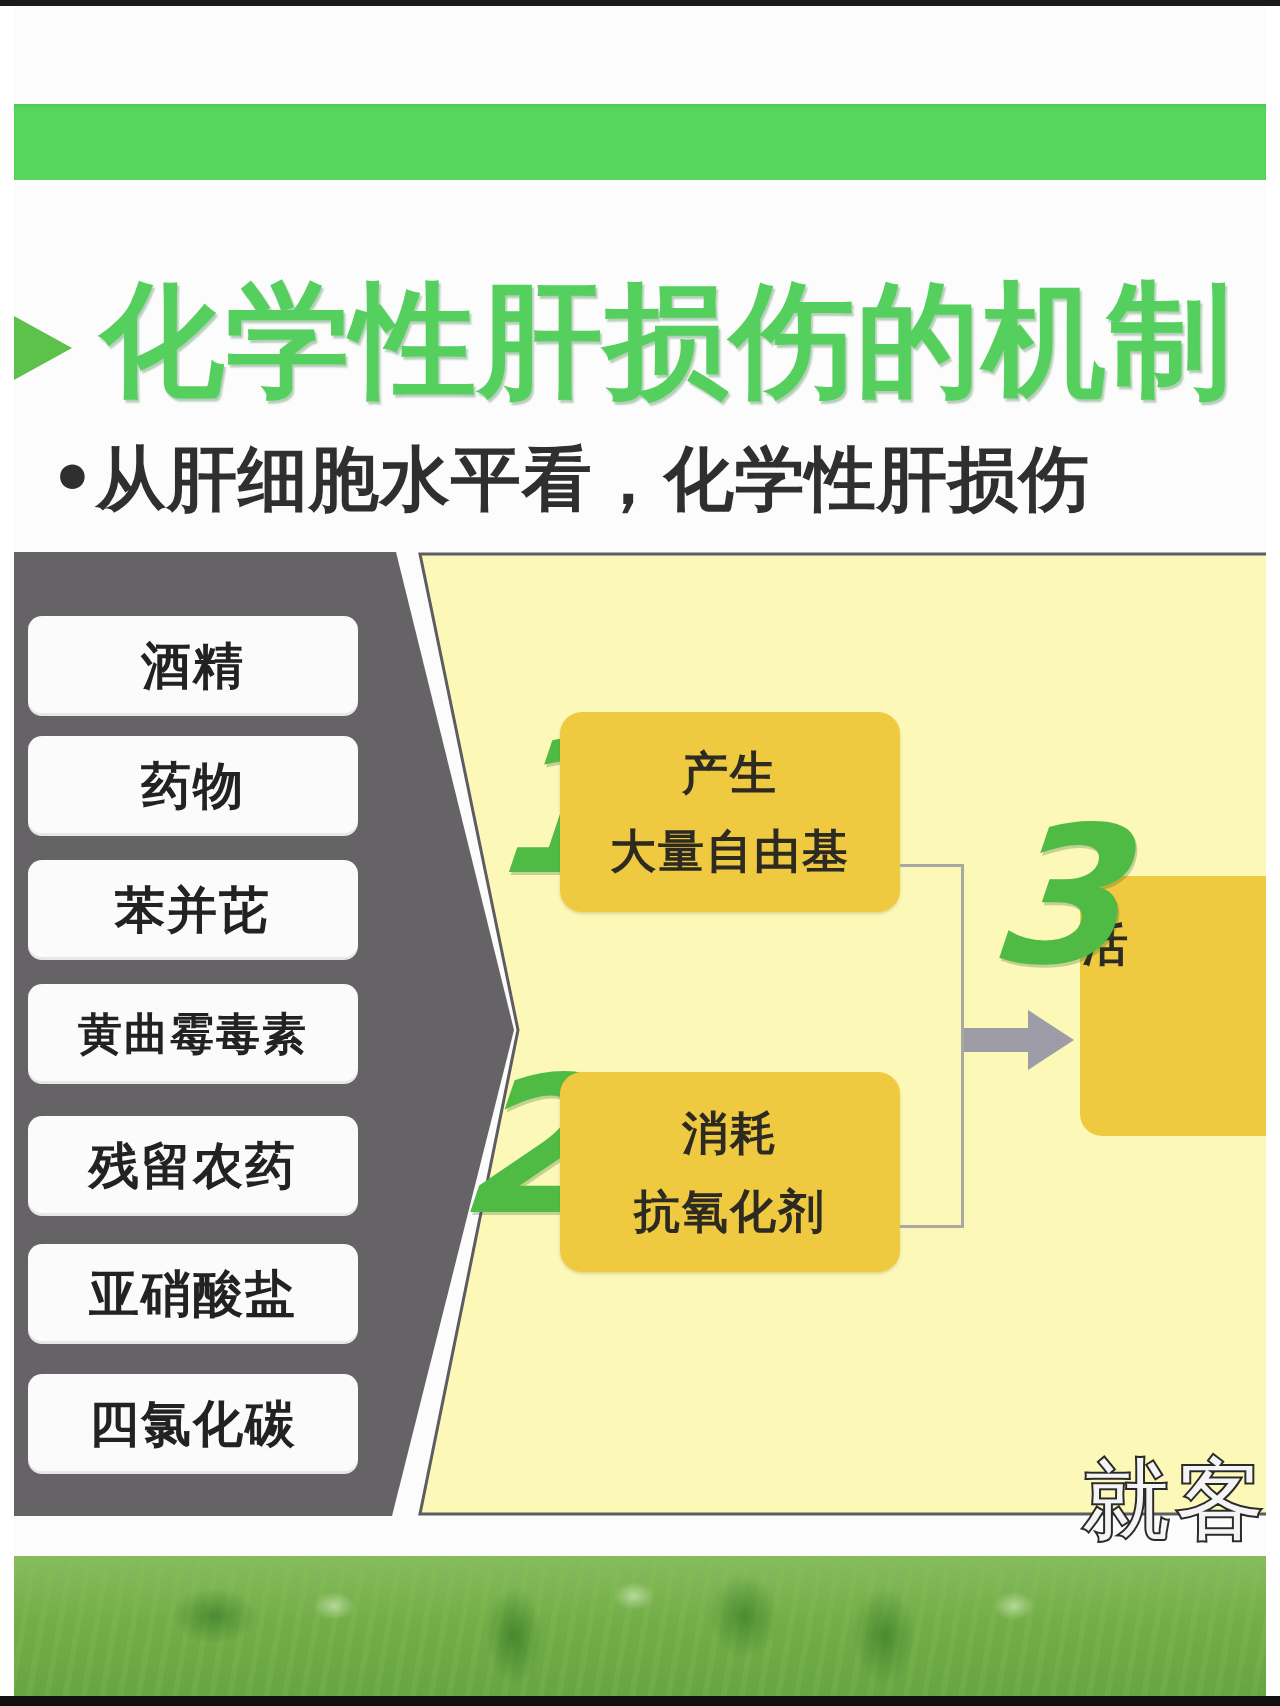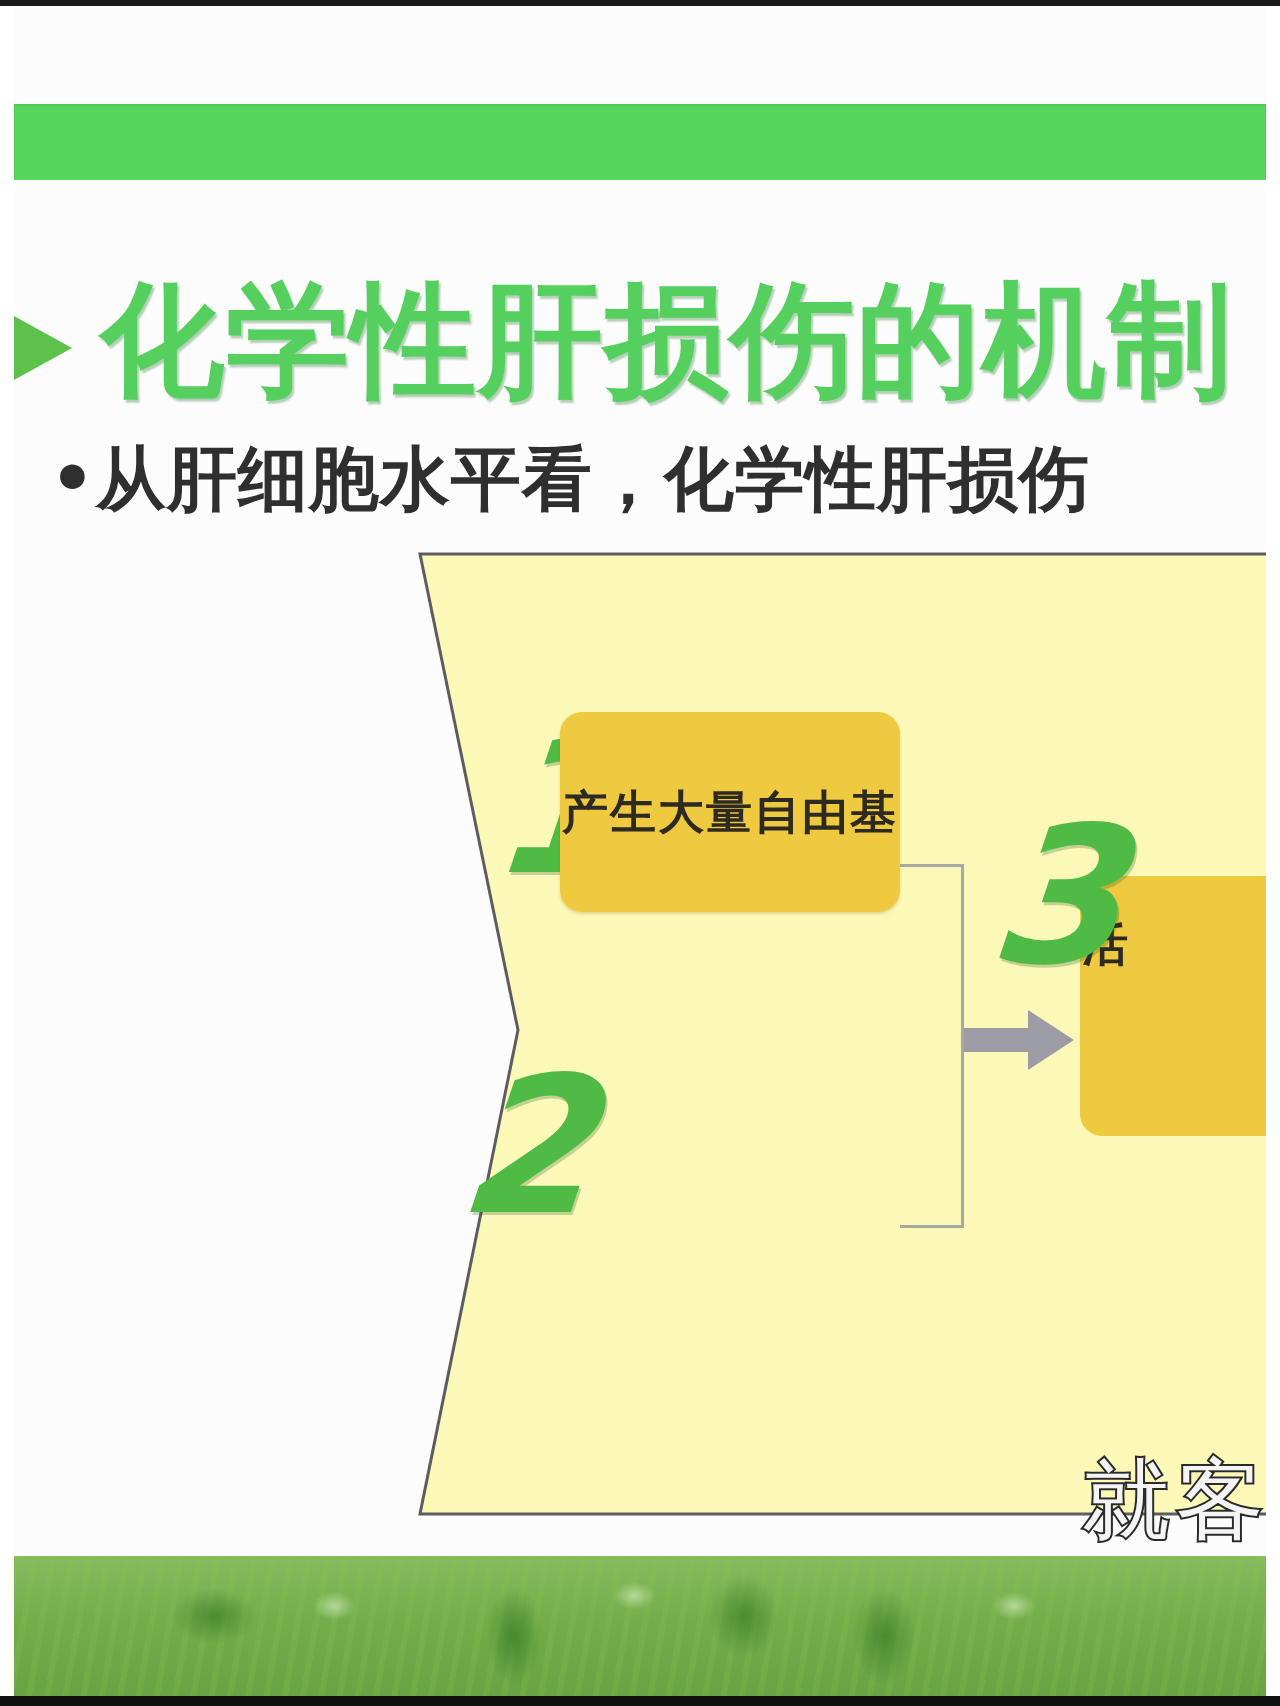--- a/index.html
+++ b/index.html
@@ -24,21 +24,21 @@
   .left-panel svg.panel-shape { position: absolute; left: 0; top: 0; }
 
   .cause-list { position: absolute; left: 14px; top: 64px; width: 330px; }
   .cause-item { position: absolute; left: 0; width: 330px; height: 100px; background: #fcfbfc; border-radius: 14px; display: flex; align-items: center; justify-content: center; font-size: 50px; font-weight: bold; color: #222; letter-spacing: 2px; box-shadow: inset 0 -3px 0 rgba(0,0,0,0.08); }
 
   .flow-panel { position: absolute; left: 404px; top: 546px; width: 860px; height: 964px; }
   .flow-panel svg.flow-shape { position: absolute; left: 0; top: 0; }
 
   .step-num { position: absolute; font-size: 190px; line-height: 190px; font-weight: bold; font-style: italic; color: #4fbb44; font-family: "DejaVu Sans", sans-serif; transform: skewX(-8deg); text-shadow: 2px 3px 0 rgba(30,90,30,0.25); }
 
-  .step-box { position: absolute; background: #efc93f; border-radius: 22px; display: flex; flex-direction: row; align-items: center; justify-content: center; color: #2d2a22; font-weight: bold; font-size: 46px; line-height: 78px; letter-spacing: 2px; box-shadow: 0 2px 3px rgba(150,120,20,0.25); }
+  .step-box { position: absolute; background: #efc93f; border-radius: 22px; display: flex; flex-direction: column; align-items: center; justify-content: center; color: #2d2a22; font-weight: bold; font-size: 46px; line-height: 78px; letter-spacing: 2px; box-shadow: 0 2px 3px rgba(150,120,20,0.25); }
 
   .connector { position: absolute; border: 3px solid #a8a8a4; border-left: none; }
   .flow-arrow-body { position: absolute; background: #9e9ca6; }
   .flow-arrow-head { position: absolute; width: 0; height: 0; border-top: 30px solid transparent; border-bottom: 30px solid transparent; border-left: 46px solid #9e9ca6; }
 
   .step3-box { position: absolute; left: 662px; top: 324px; width: 220px; height: 260px; background: #efc93f; border-radius: 22px; overflow: hidden; }
   .step3-glyph { position: absolute; left: 2px; top: 38px; font-size: 46px; font-weight: bold; color: #2d2a22; }
 
   .caption { position: absolute; left: 1068px; top: 1444px; font-size: 88px; line-height: 100px; color: #f4f4f4; white-space: nowrap; -webkit-text-stroke: 4px #2a2a2a; paint-order: stroke fill; font-weight: normal; letter-spacing: 6px; }
 
@@ -65,33 +65,51 @@
 
   <div class="green-bar"></div>
 
   <div class="title-row">
     <div class="title-arrow"></div>
     <div class="title-text">化学性肝损伤的机制</div>
   </div>
 
   <div class="subtitle">•从肝细胞水平看，化学性肝损伤</div>
 
+  <div class="left-panel">
+    <svg class="panel-shape" width="520" height="964" viewBox="0 0 520 964">
+      <polygon points="0,0 382,0 500,478 378,964 0,964" fill="#656366"></polygon>
+    </svg>
+    <div class="cause-list">
+      <div class="cause-item" style="top:0px">酒精</div>
+      <div class="cause-item" style="top:120px">药物</div>
+      <div class="cause-item" style="top:244px">苯并芘</div>
+      <div class="cause-item" style="top:368px;font-size:44px">黄曲霉毒素</div>
+      <div class="cause-item" style="top:500px">残留农药</div>
+      <div class="cause-item" style="top:628px">亚硝酸盐</div>
+      <div class="cause-item" style="top:758px">四氯化碳</div>
+    </div>
+  </div>
 
   <div class="flow-panel">
     <svg class="flow-shape" width="860" height="964" viewBox="0 0 860 964">
       <polygon points="2,2 858,2 858,962 2,962 100,478" fill="#fbf8b8" stroke="#5e5c60" stroke-width="3"></polygon>
     </svg>
 
     <div class="step-num" style="left:92px;top:160px">1</div>
     <div class="step-box" style="left:142px;top:160px;width:340px;height:200px">
       <span>产生</span>
       <span>大量自由基</span>
     </div>
 
     <div class="step-num" style="left:60px;top:500px">2</div>
+    <div class="step-box" style="left:142px;top:520px;width:340px;height:200px">
+      <span>消耗</span>
+      <span>抗氧化剂</span>
+    </div>
 
     <div class="connector" style="left:482px;top:312px;width:64px;height:364px"></div>
     <div class="flow-arrow-body" style="left:546px;top:476px;width:68px;height:24px"></div>
     <div class="flow-arrow-head" style="left:610px;top:458px"></div>
 
     <div class="step3-box">
       <span class="step3-glyph">活</span>
     </div>
     <div class="step-num" style="left:590px;top:250px">3</div>
   </div>

